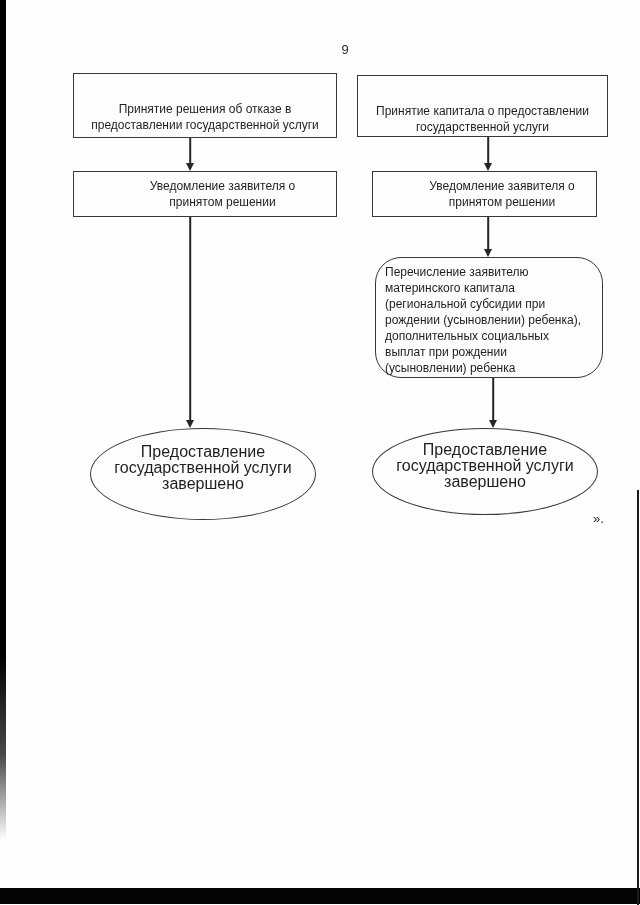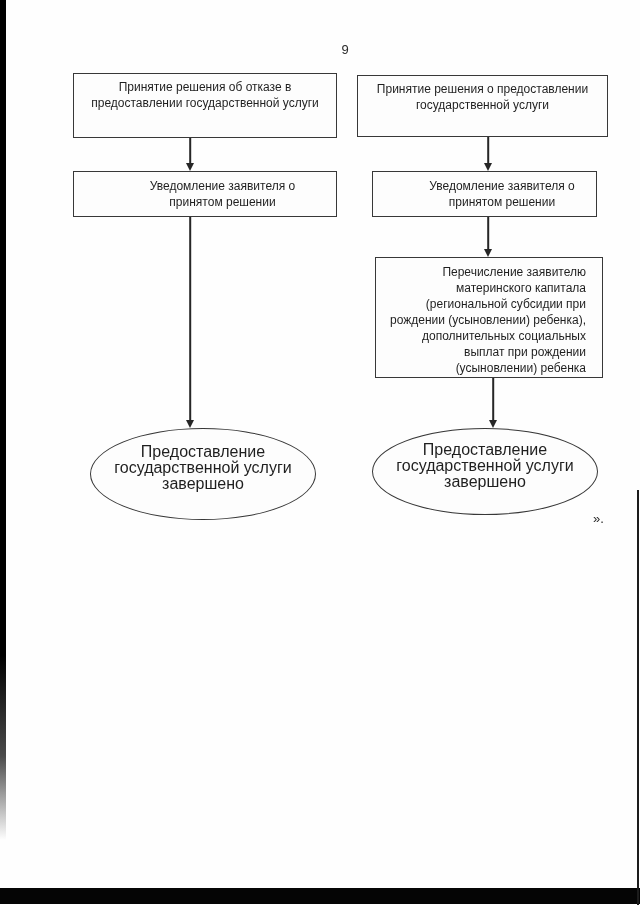--- a/index.html
+++ b/index.html
@@ -29,31 +29,32 @@
     position: absolute;
     box-sizing: border-box;
     border: 1.6px solid #383838;
     background: #fdfdfd;
     font-size: 12px;
     line-height: 16px;
     white-space: pre-line;
     text-align: center;
   }
   .box-top-align {
-    padding-top: 5px;
+    padding-top: 27px;
   }
   .box-center {
     display: flex;
     align-items: center;
     justify-content: center;
     padding-left: 35px;
   }
   .box-left-text {
-    text-align: right;
+    text-align: left;
     padding: 6px 16px 6px 9px;
+    border-radius: 26px;
   }
   .terminal-node {
     position: absolute;
     box-sizing: border-box;
     border: 1.5px solid #383838;
     border-radius: 50%;
     background: #fdfdfd;
     font-size: 16px;
     line-height: 16px;
     white-space: pre-line;
@@ -143,21 +144,21 @@
 
   <div class="arrow" style="left:185px; top:217px; height:211px;">
     <div class="shaft"></div>
     <div class="head"></div>
   </div>
 
   <div class="terminal-node" style="left:90px; top:428px; width:226px; height:92px;">Предоставление
 государственной услуги
 завершено</div>
 
-  <div class="process-box box-top-align" style="left:357px; top:75px; width:251px; height:62px;">Принятие решения о предоставлении
+  <div class="process-box box-top-align" style="left:357px; top:75px; width:251px; height:62px;">Принятие капитала о предоставлении
 государственной услуги</div>
 
   <div class="arrow" style="left:483px; top:137px; height:34px;">
     <div class="shaft"></div>
     <div class="head"></div>
   </div>
 
   <div class="process-box box-center" style="left:372px; top:171px; width:225px; height:46px;">Уведомление заявителя о
 принятом решении</div>
 

